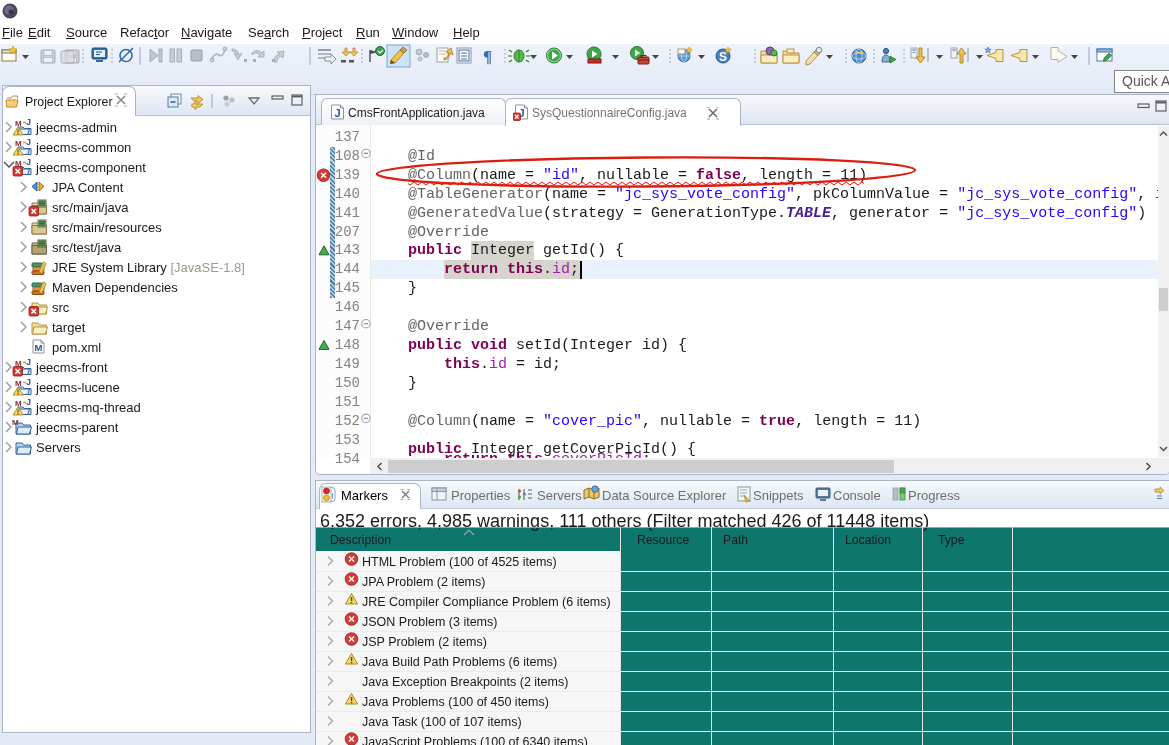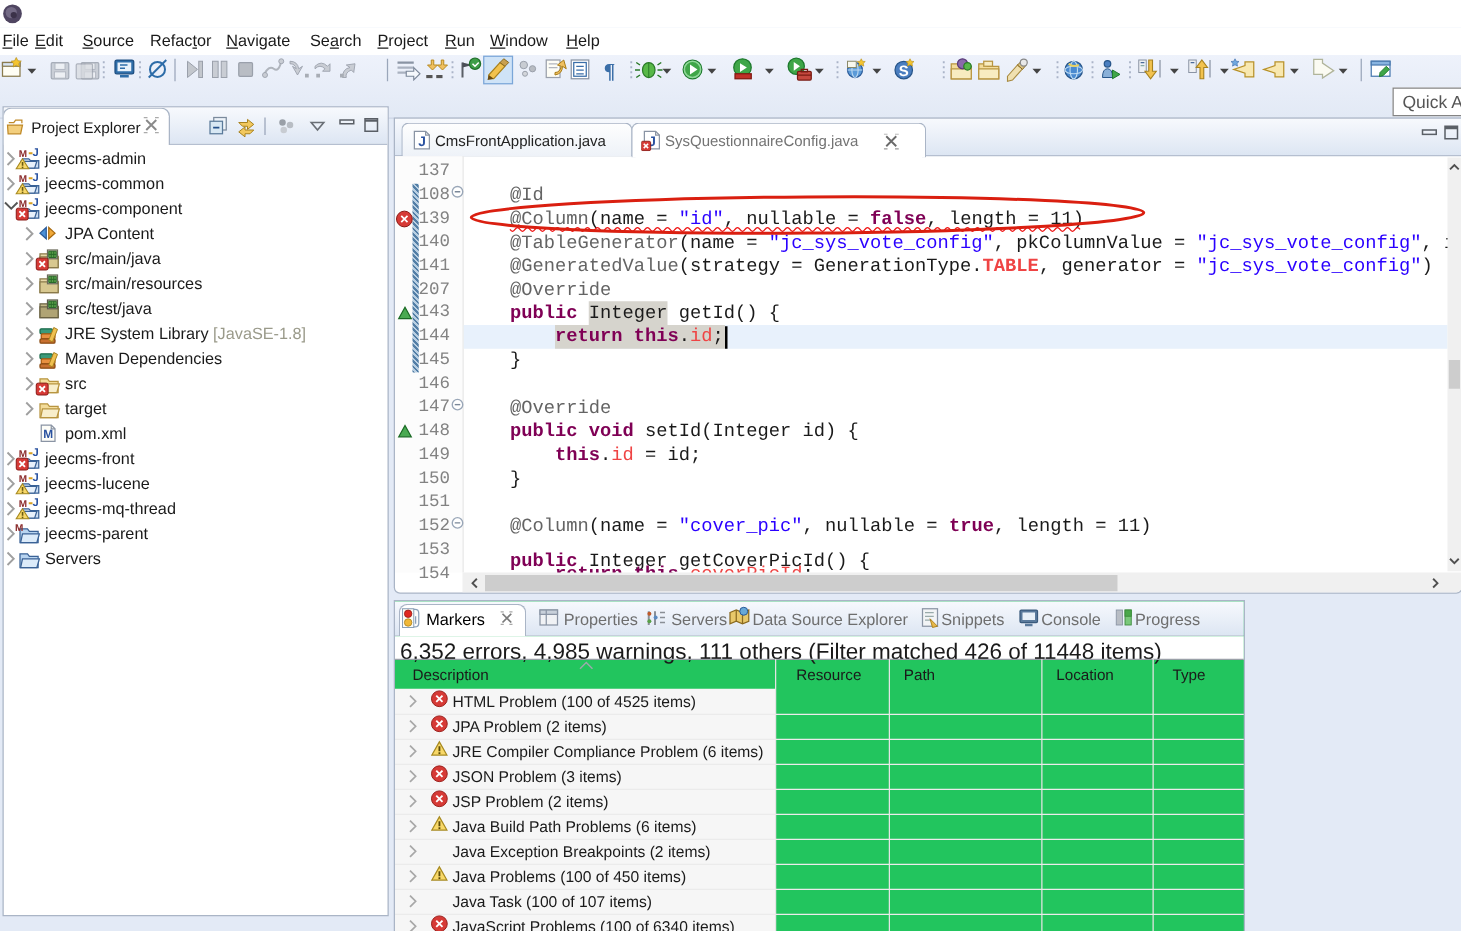--- a/index.html
+++ b/index.html
@@ -12,32 +12,32 @@
 #toolrow{left:0;top:44px;width:1169px;height:51px;background:linear-gradient(#eef2fb,#e2e9f5)}
 #qa{left:1114px;top:70px;width:62px;height:23px;background:#fff;border:1px solid #848484;font-size:14px;color:#555;padding:2px 0 0 7px;white-space:nowrap;overflow:hidden}
 
 .panel{background:#fff;box-shadow:0 0 0 1px #aab5c6}
 #explorer{left:3px;top:86px;width:307px;height:646px;overflow:hidden}
 #expl-head{left:0;top:0;width:307px;height:30px;background:linear-gradient(#f7f9fd,#dde6f3);border-bottom:1px solid #b5bfd0}
 .vtab{position:absolute;background:#fff;border:1px solid #aab5c6;border-bottom:none;border-radius:7px 7px 0 0;font-size:13px}
 #expl-tab{left:-1px;top:0;width:134px;height:30px}
 #edit-area{left:316px;top:95px;width:853px;height:379px;overflow:hidden;background:#fff;box-shadow:0 0 0 1px #aab5c6;border-radius:0 0 4px 4px}
 #edit-head{position:absolute;left:0;top:0;width:853px;height:30px;background:linear-gradient(#f7f9fd,#dde6f3);border-bottom:1px solid #b5bfd0}
-#bottom{left:316px;top:481px;width:679px;height:264px;overflow:hidden;background:#22c55e;box-shadow:0 0 0 1px #aab5c6}
+#bottom{left:316px;top:481px;width:853px;height:264px;overflow:hidden;background:#0f766e;box-shadow:0 0 0 1px #aab5c6}
 #bot-head{position:absolute;left:0;top:0;width:853px;height:28px;background:linear-gradient(#f7f9fd,#dde6f3);border-bottom:1px solid #c6cfdc}
 .etab{position:absolute;top:3px;height:27px;border:1px solid #aab5c6;border-bottom:none;border-radius:6px 6px 0 0;font-size:12px}
 .tabtxt{white-space:nowrap}
 
 .cl{position:absolute;left:56px;font:15px/19px "Liberation Mono",monospace;white-space:pre;letter-spacing:0}
 .ln{position:absolute;left:0;width:44px;text-align:right;font:14px/19px "Liberation Mono",monospace;color:#828282}
 .k{font-weight:bold;color:#7f0055}
 .s{color:#2a00ff}
 .a{color:#646464}
-.f{color:#ef4444}
-.sf{color:#ef4444;font-weight:bold;}
+.f{color:#a21caf}
+.sf{color:#4c1d95;font-weight:bold;font-style:italic}
 </style></head>
 <body>
 <div id="w">
 
 <div class="ab" id="titlebar">
  <svg class="ab" style="left:2px;top:3px" width="16" height="16">
         <circle cx="8" cy="8" r="7.5" fill="#4f4561"></circle>
         <circle cx="7" cy="7" r="4.5" fill="#736a85"></circle>
         <circle cx="9" cy="9" r="2.5" fill="#3b3249"></circle>
       </svg>

